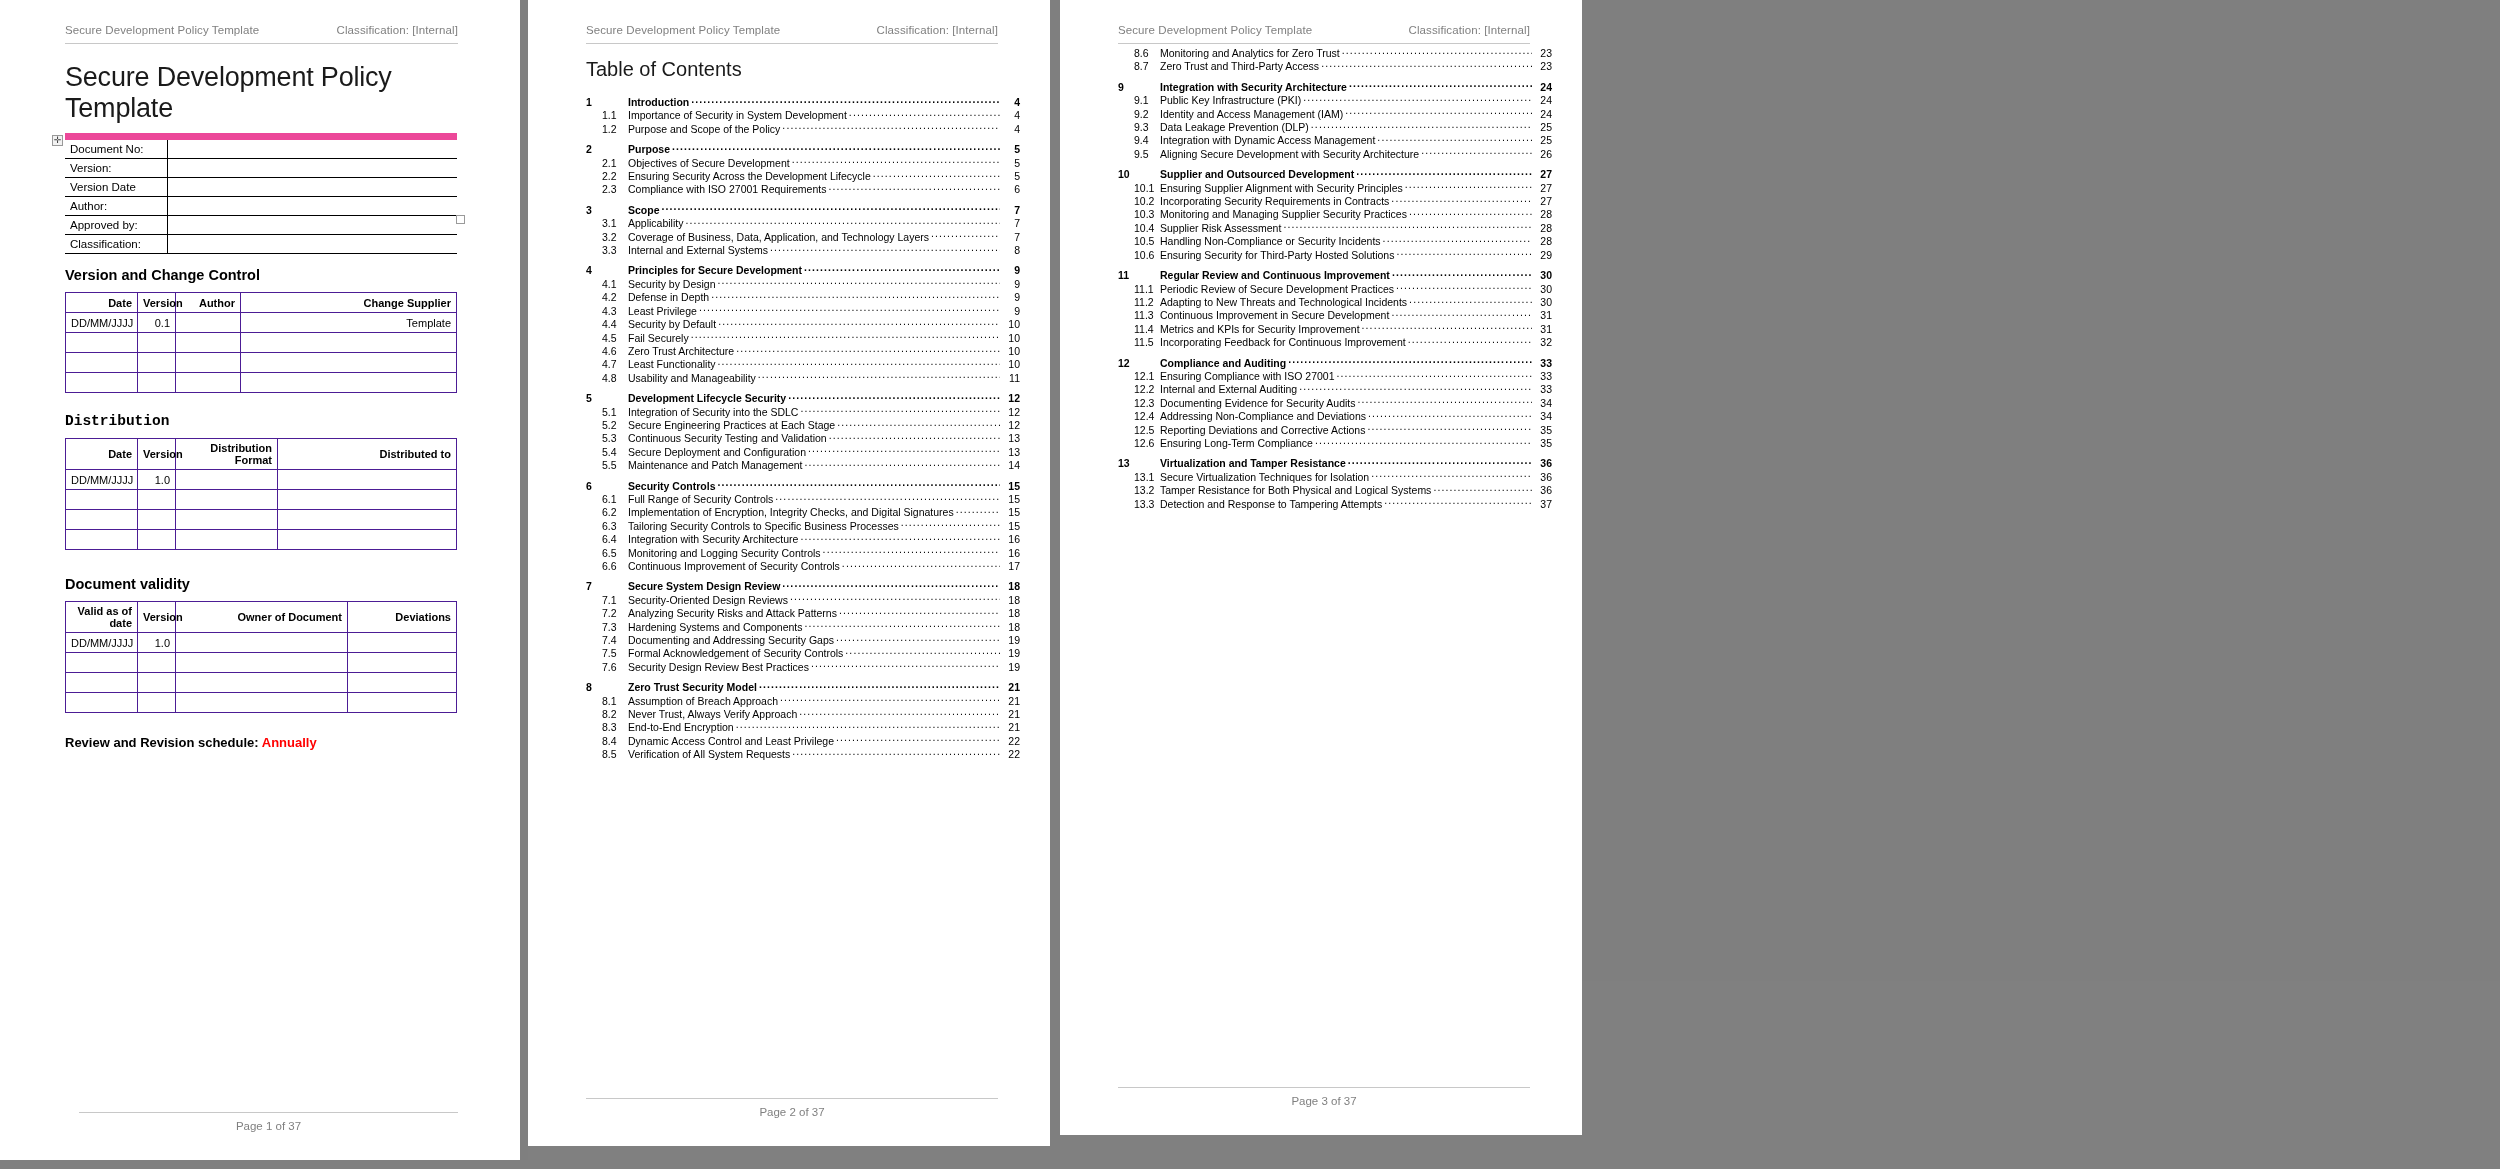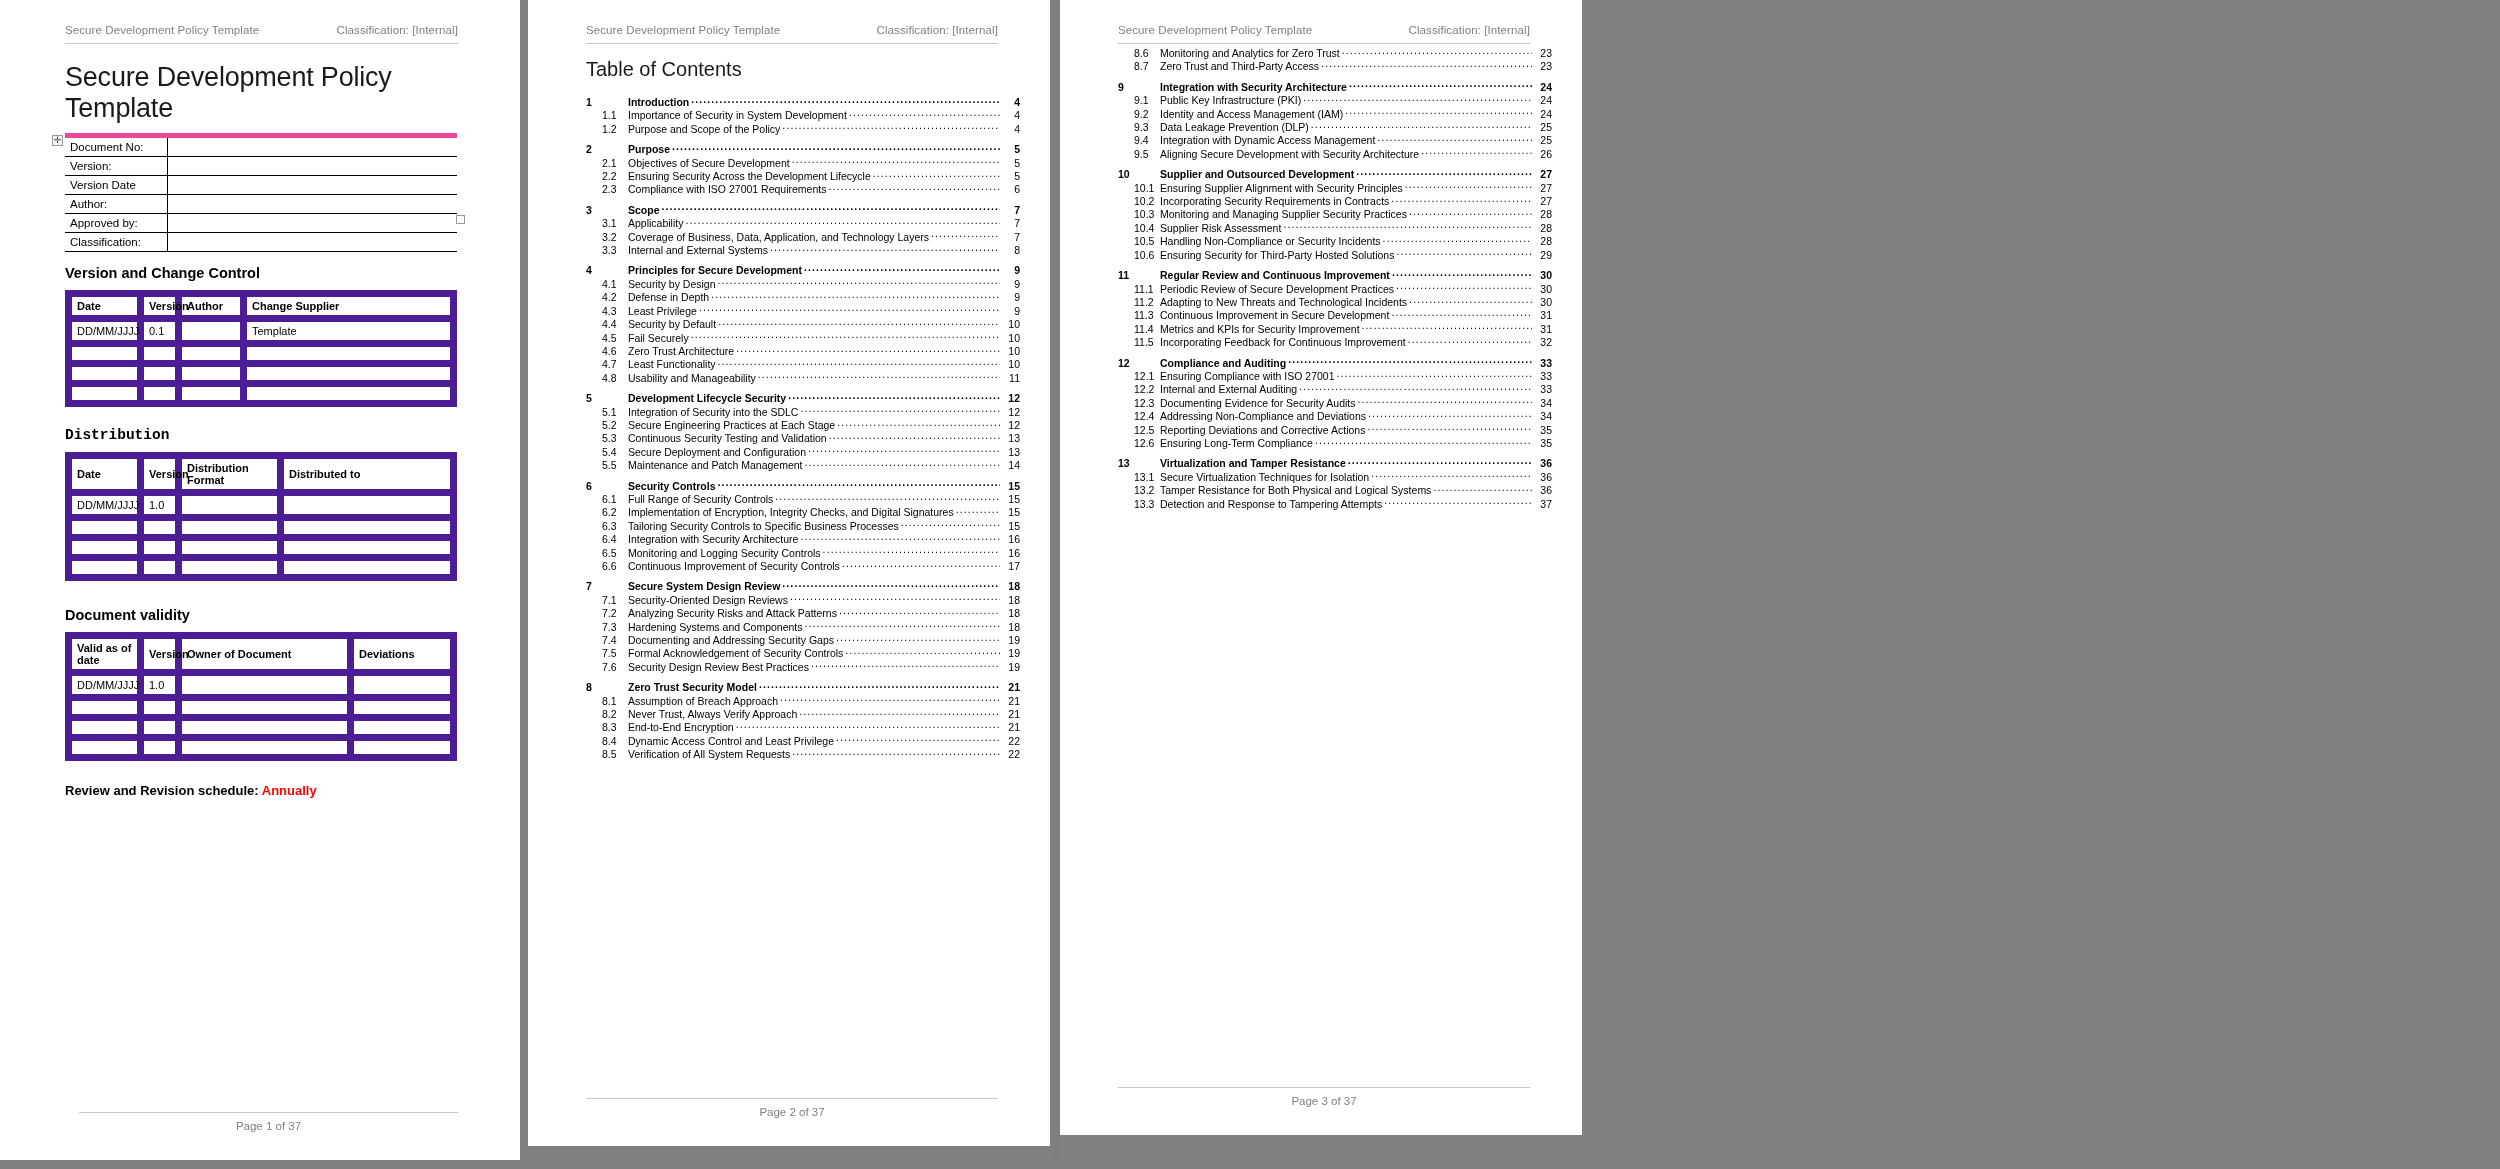--- a/index.html
+++ b/index.html
@@ -91,40 +91,40 @@
   }
   table.meta td {
     border-bottom: 1px solid #000;
     padding: 3px 4px 3px 5px;
     font-size: 11.5px;
     color: #000;
     height: 18px;
     vertical-align: middle;
   }
   table.meta td.k { width: 102px; border-right: 1px solid #000; }
-  table.meta tr:first-child td { border-top: 5px solid #ec4899; }
+  table.meta tr:first-child td { border-top: 7px solid #ec4899; }
 
   .sec-h {
     font-size: 14.5px;
     font-weight: bold;
     color: #000;
     margin: 13px 0 9px 0;
   }
 
   table.grid {
     width: 100%;
     border-collapse: collapse;
     table-layout: fixed;
   }
   table.grid th, table.grid td {
-    border: 7px solid #4c1d95;
+    border: 1px solid #4c1d95;
     font-size: 11px;
     padding: 3px 5px;
     height: 20px;
-    text-align: left;
+    text-align: right;
     vertical-align: middle;
     color: #000;
   }
   table.grid th { font-weight: bold; }
   table.grid td { font-weight: normal; }
 
   .review-line {
     margin-top: 22px;
     font-size: 13px;
     font-weight: bold;

